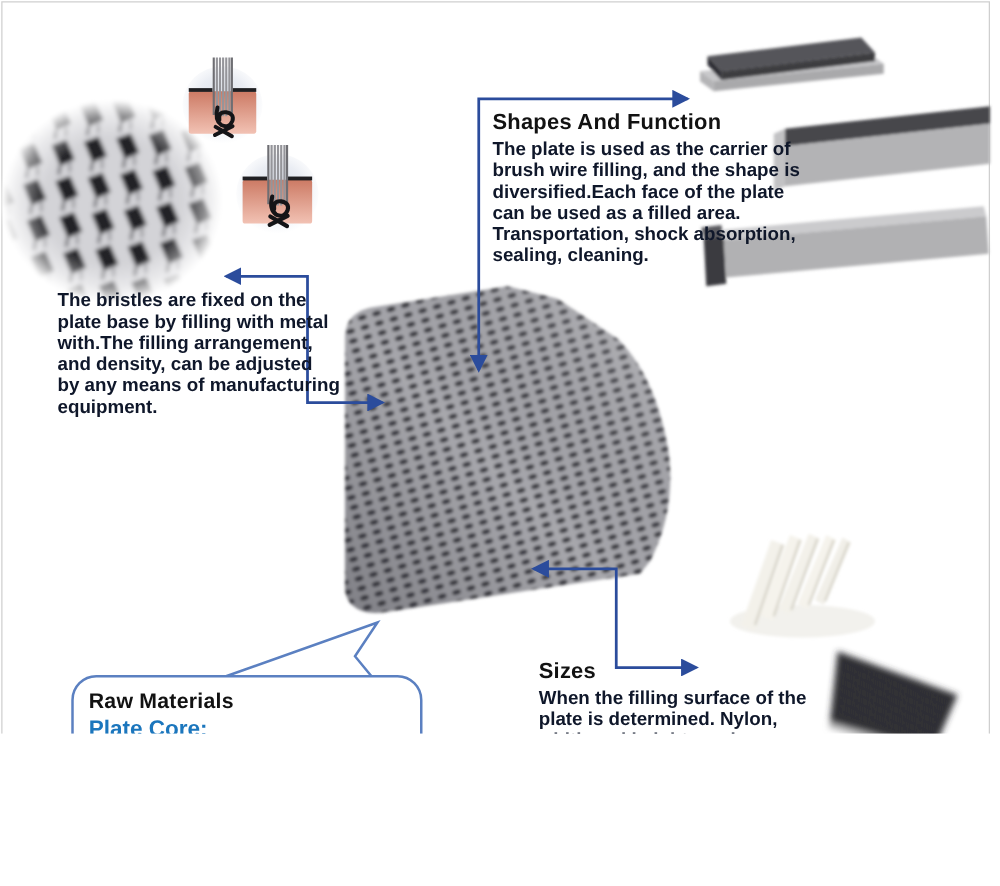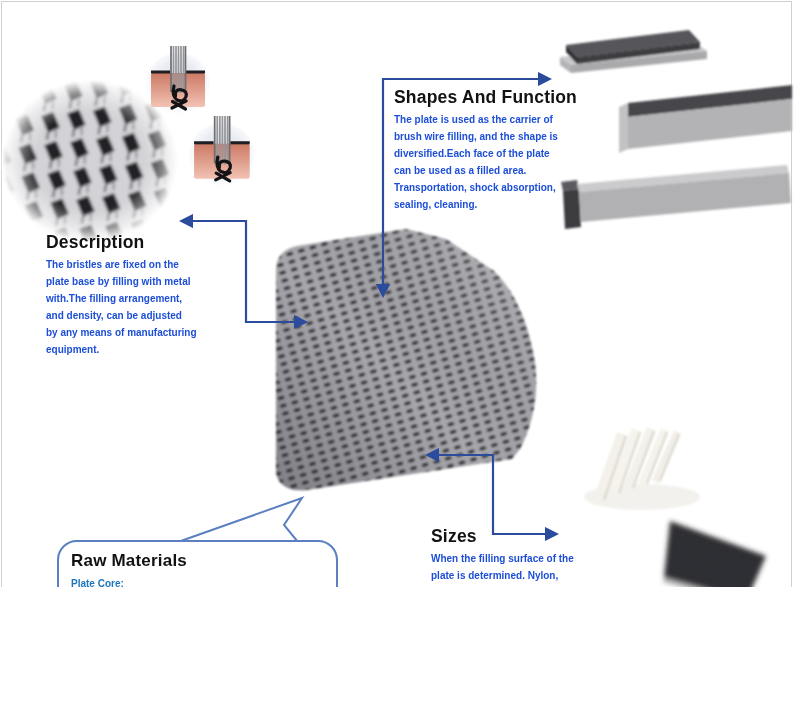--- a/index.html
+++ b/index.html
@@ -2,28 +2,28 @@
 <html><head>
 <meta charset="utf-8">
 <style>
   html,body{margin:0;padding:0;background:#fff;}
   #canvas{position:relative;width:800px;height:587px;background:#ffffff;overflow:hidden;
           font-family:"Liberation Sans",sans-serif;}
   #frame{position:absolute;left:1px;top:1px;width:789px;height:705px;border:1px solid #cfcfcf;z-index:0;}
   #art{position:absolute;left:0;top:0;z-index:1;}
   .sec{position:absolute;z-index:2;}
   .h{font-weight:bold;font-size:17.5px;line-height:1.15;color:#121212;margin:0 0 4px 0;letter-spacing:.2px;}
-  .b{font-weight:bold;font-size:10px;line-height:17px;color:#1d4ed8;white-space:pre-line;}
+  .b{font-weight:bold;font-size:15px;line-height:17px;color:#0f172a;white-space:pre-line;}
   #sec-shapes{left:394px;top:87px;width:265px;}
   #sec-description{left:46px;top:232px;width:250px;}
   #sec-sizes{left:431px;top:526px;width:235px;}
   #bubble{left:57px;top:540px;width:281px;height:99px;box-sizing:border-box;background:#fff;
           border:2px solid #5b80c1;border-radius:20px;padding:9px 6px 0 12px;}
   #bubble .h{font-size:17px;margin-bottom:3px;}
-  .bl{font-weight:bold;font-size:10px;line-height:19px;color:#1b76bd;white-space:nowrap;}
+  .bl{font-weight:bold;font-size:18px;line-height:19px;color:#1b76bd;white-space:nowrap;}
 </style>
 </head>
 <body>
 
 <div id="canvas">
   <div id="frame"></div>
 
   <svg id="art" width="800" height="709" viewBox="0 0 800 709">
     <defs>
       <pattern id="matTufts" width="12" height="8" patternUnits="userSpaceOnUse" patternTransform="rotate(-16)">
@@ -179,21 +179,20 @@
     <div class="h">Shapes And Function</div>
     <div class="b">The plate is used as the carrier of
 brush wire filling, and the shape is
 diversified.Each face of the plate
 can be used as a filled area.
 Transportation, shock absorption,
 sealing, cleaning.</div>
   </div>
 
   <div class="sec" id="sec-description">
-    <div class="h">Description</div>
     <div class="b">The bristles are fixed on the
 plate base by filling with metal
 with.The filling arrangement,
 and density, can be adjusted
 by any means of manufacturing
 equipment.</div>
   </div>
 
   <div class="sec" id="sec-sizes">
     <div class="h">Sizes</div>

